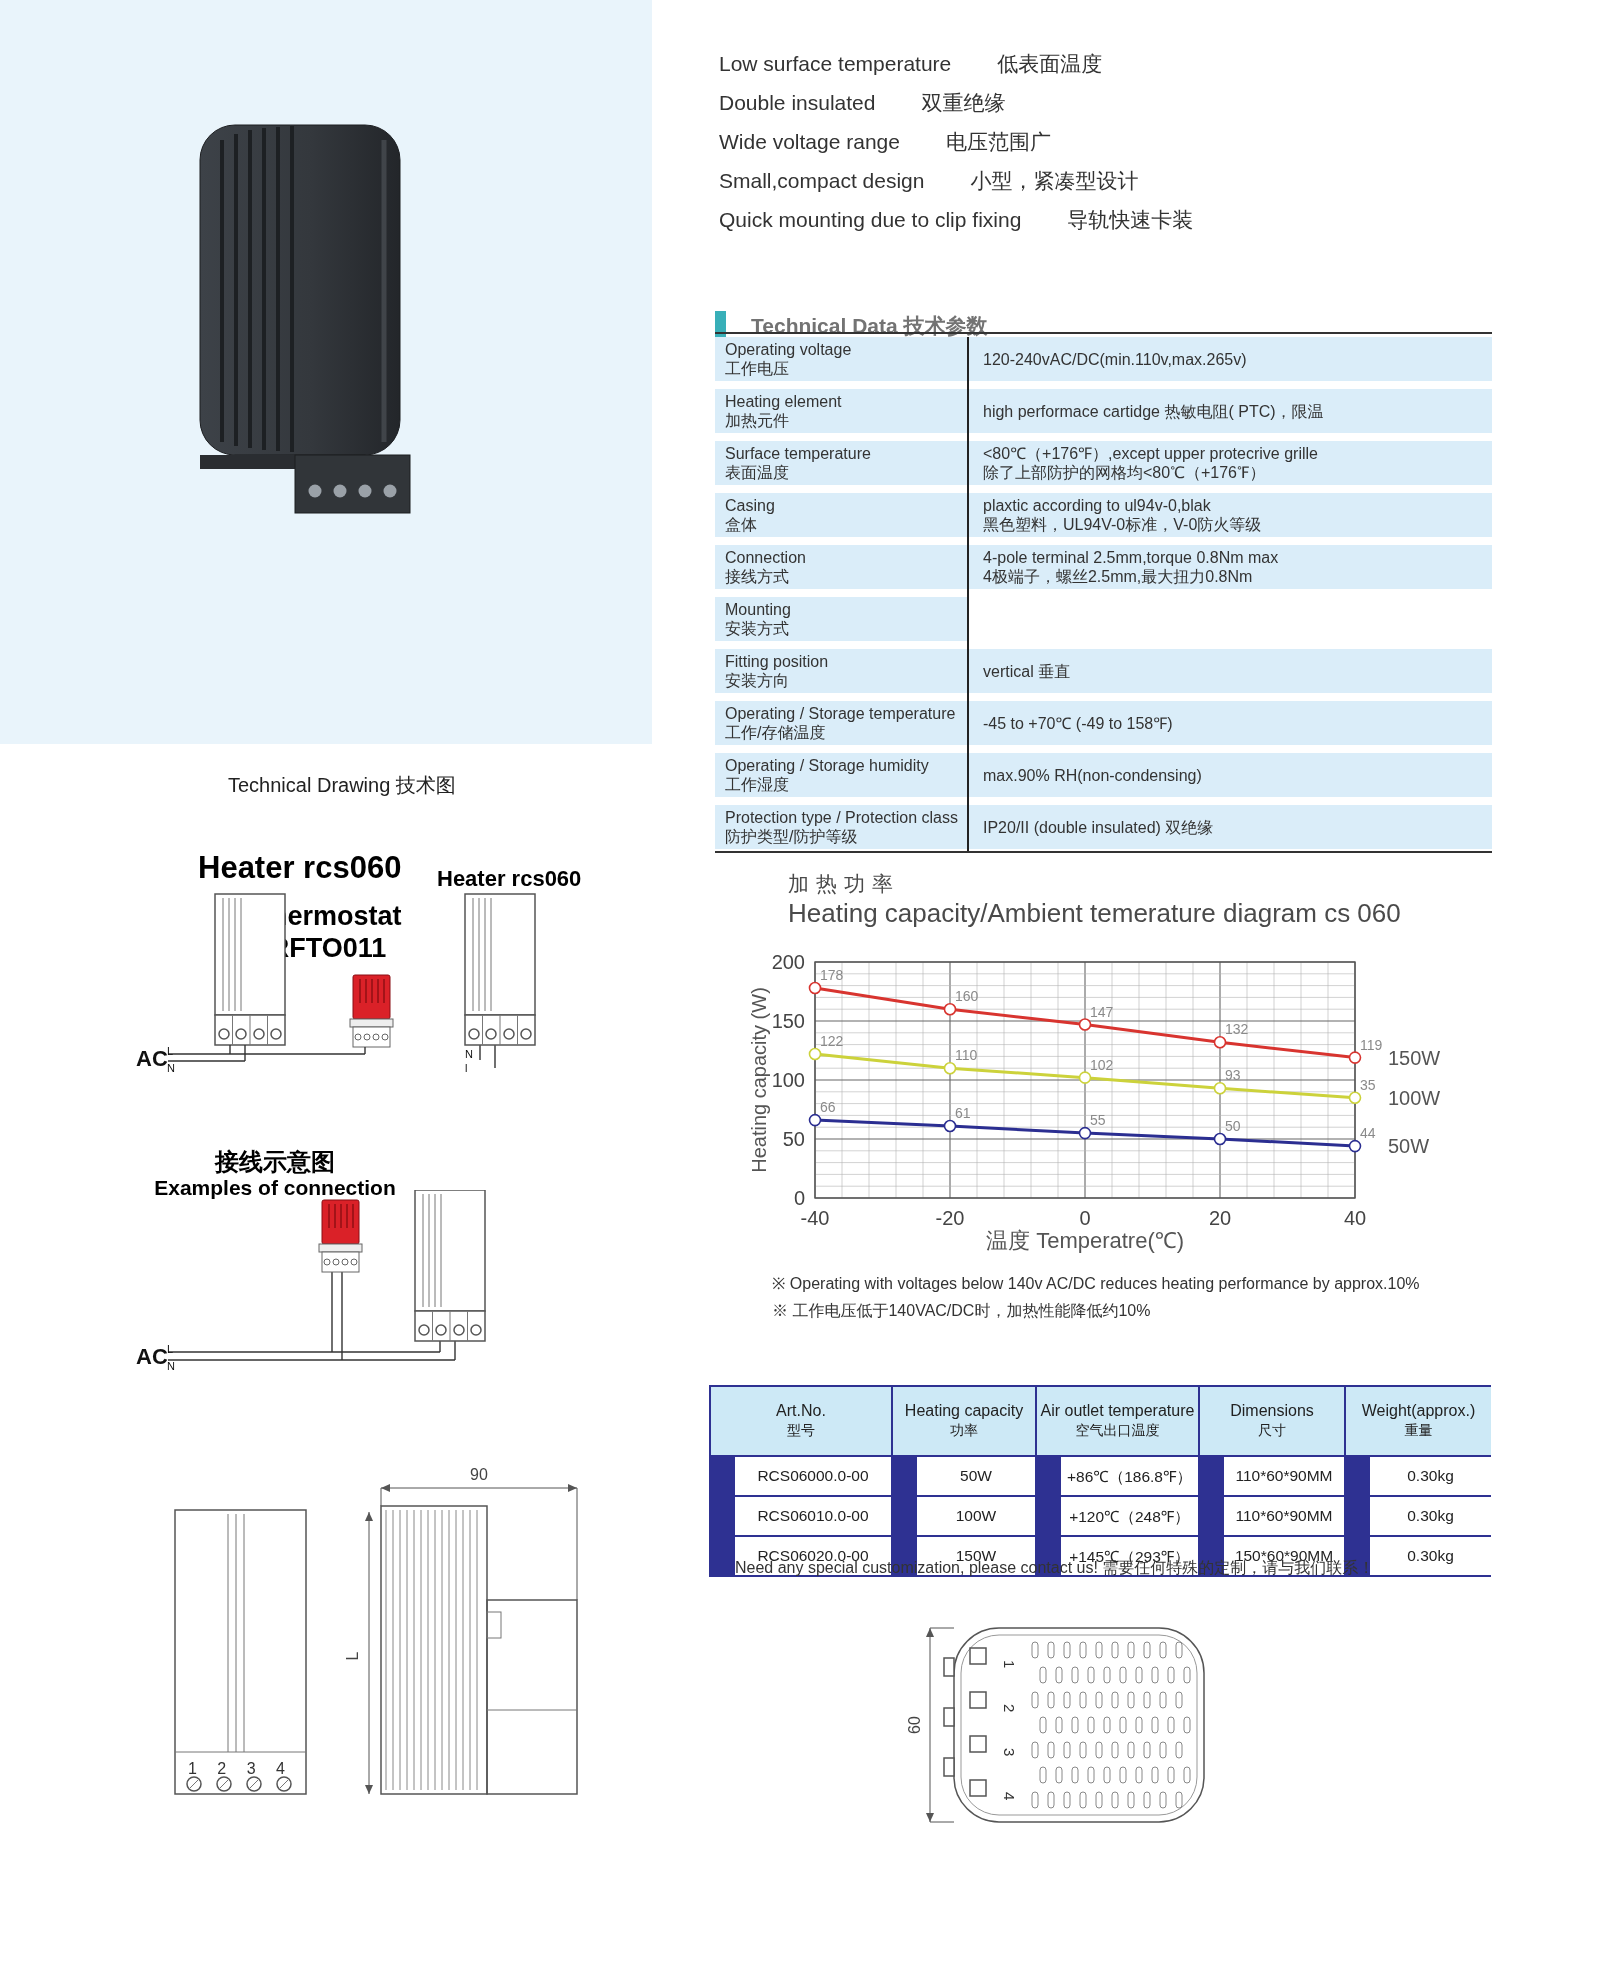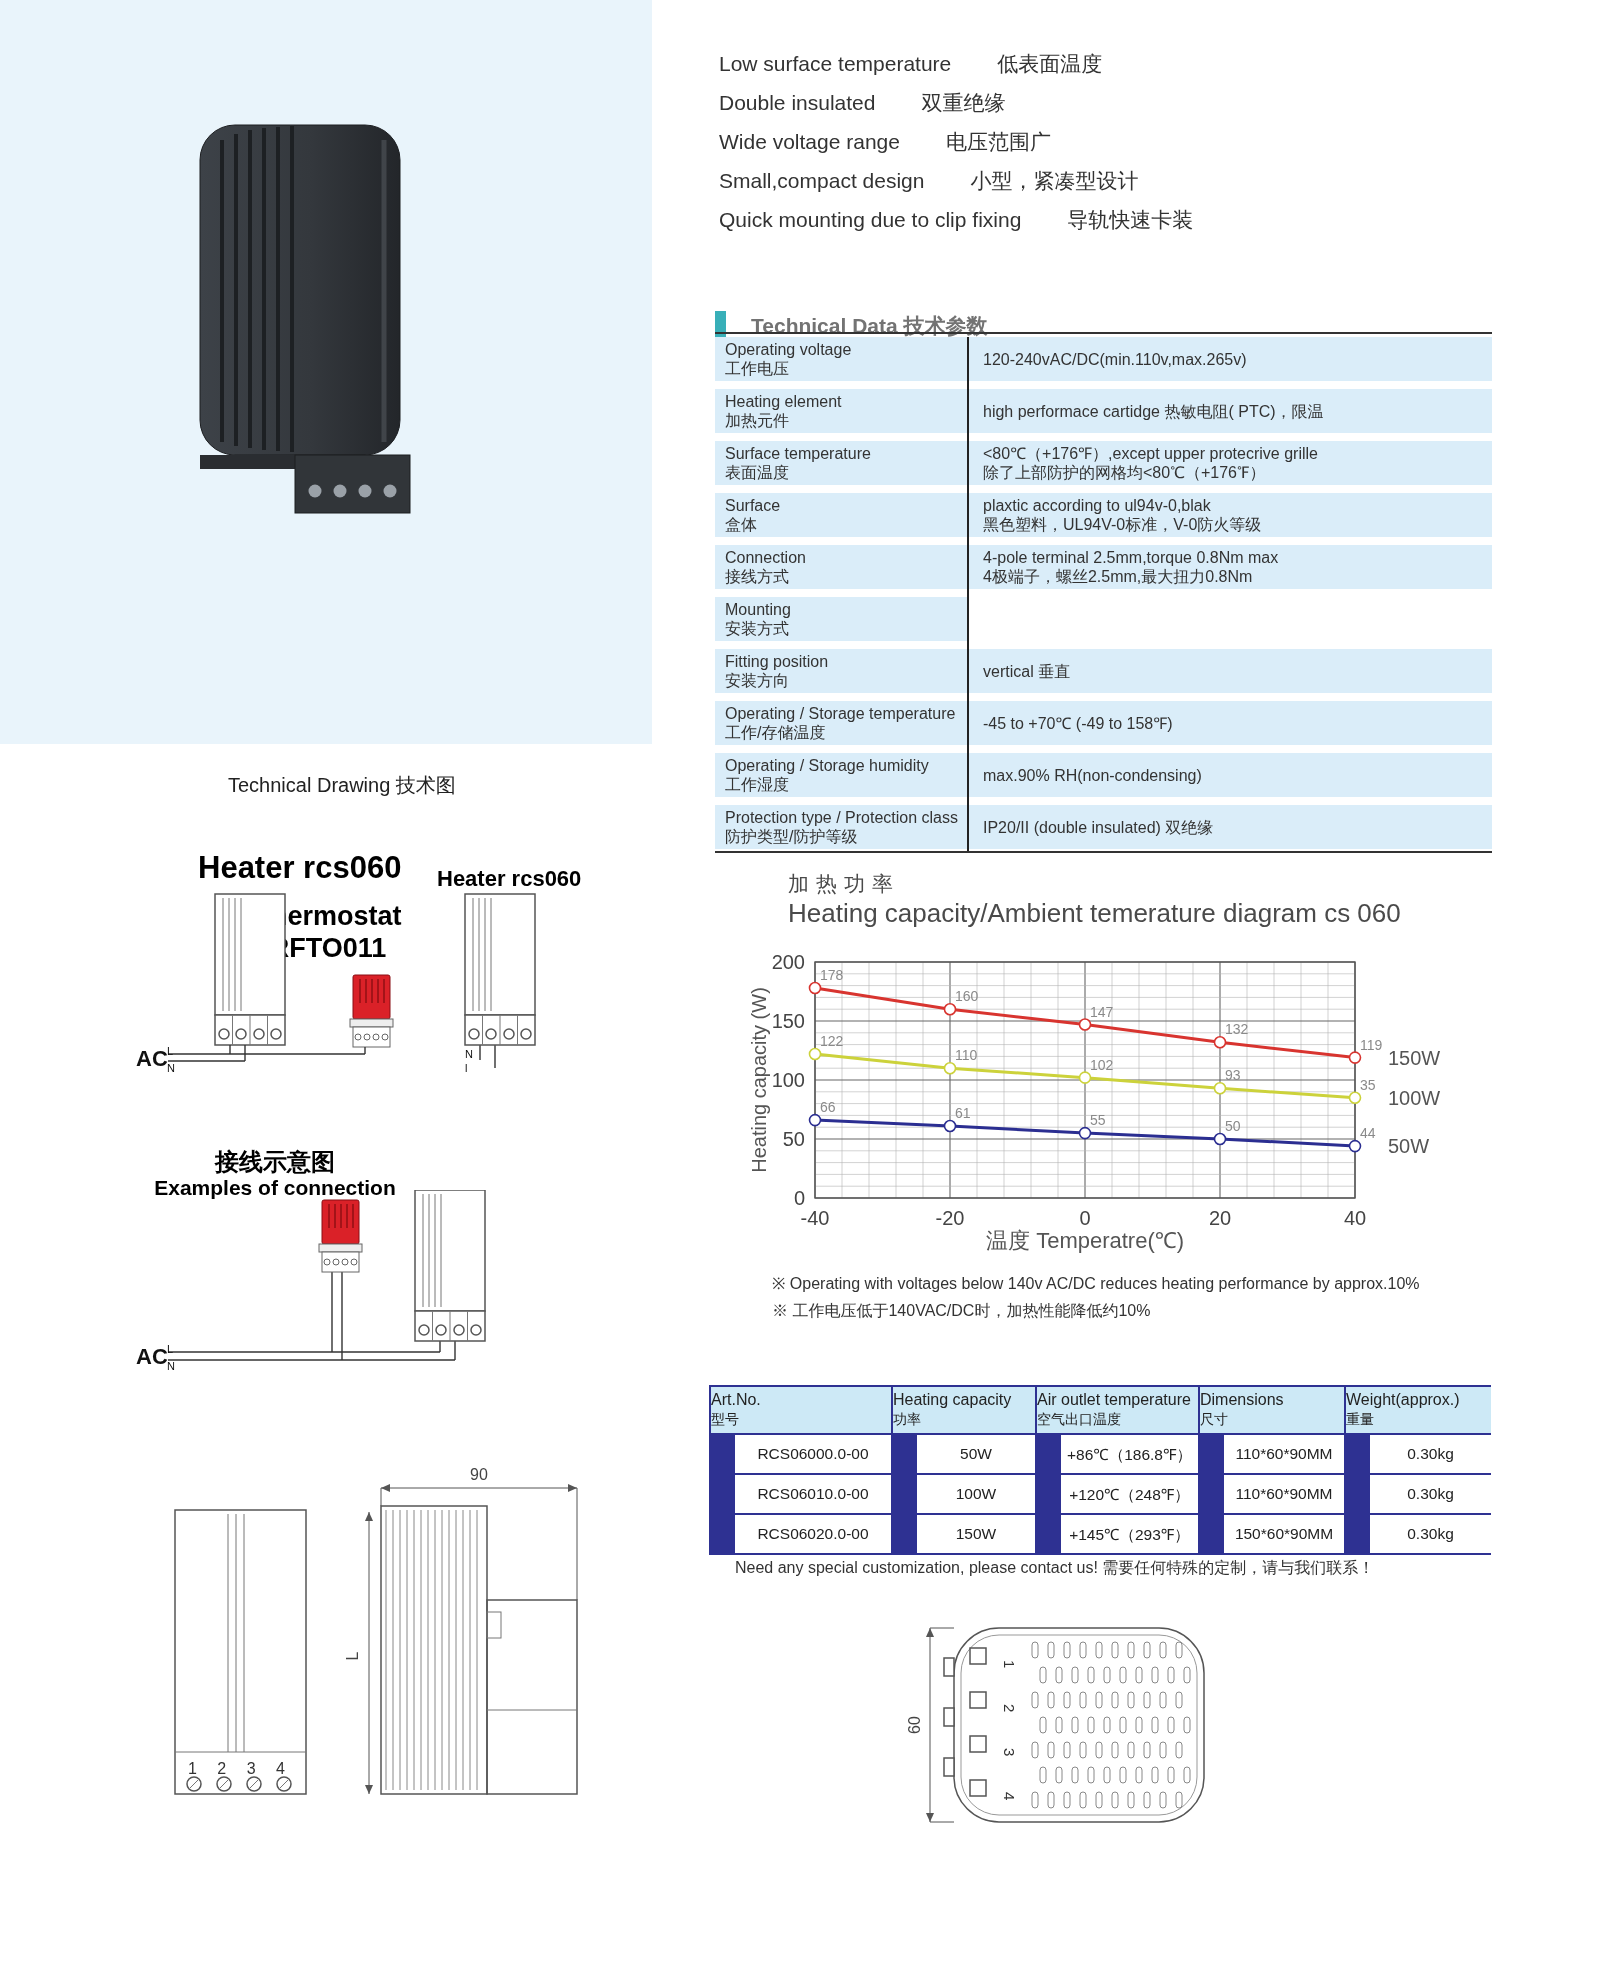--- a/index.html
+++ b/index.html
@@ -42,21 +42,21 @@
 
   
   .chart-title-zh{position:absolute;left:788px;top:870px;font-size:21px;color:#4a4a4a;letter-spacing:7px;}
   .chart-title-en{position:absolute;left:788px;top:898px;font-size:26px;color:#4a4a4a;}
   #chart-svg{position:absolute;left:740px;top:930px;}
   .chart-notes{position:absolute;left:772px;top:1270px;font-size:16px;line-height:27px;color:#333;}
 
   
   .ptable{position:absolute;left:709px;top:1385px;width:782px;background:#2e3192;
           display:grid;grid-template-columns:180px 142px 161px 144px 145px;gap:2px;padding:2px;box-sizing:border-box;}
-  .pth{background:#cde9f6;padding:4px 0;}
+  .pth{background:#cde9f6;text-align:center;padding:15px 0;}
   .pth .en{font-size:16px;color:#222;}
   .pth .zh{font-size:14px;color:#222;margin-top:2px;}
   .ptd{background:#fff;display:flex;align-items:center;justify-content:center;
        font-size:15.5px;color:#222;height:38px;margin-left:24px;}
   .ptable-note{position:absolute;left:735px;top:1558px;font-size:16px;color:#333;}
 
   
   svg text{font-family:"Liberation Sans", sans-serif;}
   .outline{fill:#fff;stroke:#555;stroke-width:1.5;}
   .thin{stroke:#777;stroke-width:1;}
@@ -138,21 +138,21 @@
           <div>Surface temperature</div>
           <div>表面温度</div>
         </div>
         <div class="tvalue">
           <div>&lt;80℃（+176℉）,except upper protecrive grille</div>
           <div>除了上部防护的网格均&lt;80℃（+176℉）</div>
         </div>
       </div>
       <div class="trow">
         <div class="tlabel">
-          <div>Surface</div>
+          <div>Casing</div>
           <div>盒体</div>
         </div>
         <div class="tvalue">
           <div>plaxtic according to ul94v-0,blak</div>
           <div>黑色塑料，UL94V-0标准，V-0防火等级</div>
         </div>
       </div>
       <div class="trow">
         <div class="tlabel">
           <div>Connection</div>

